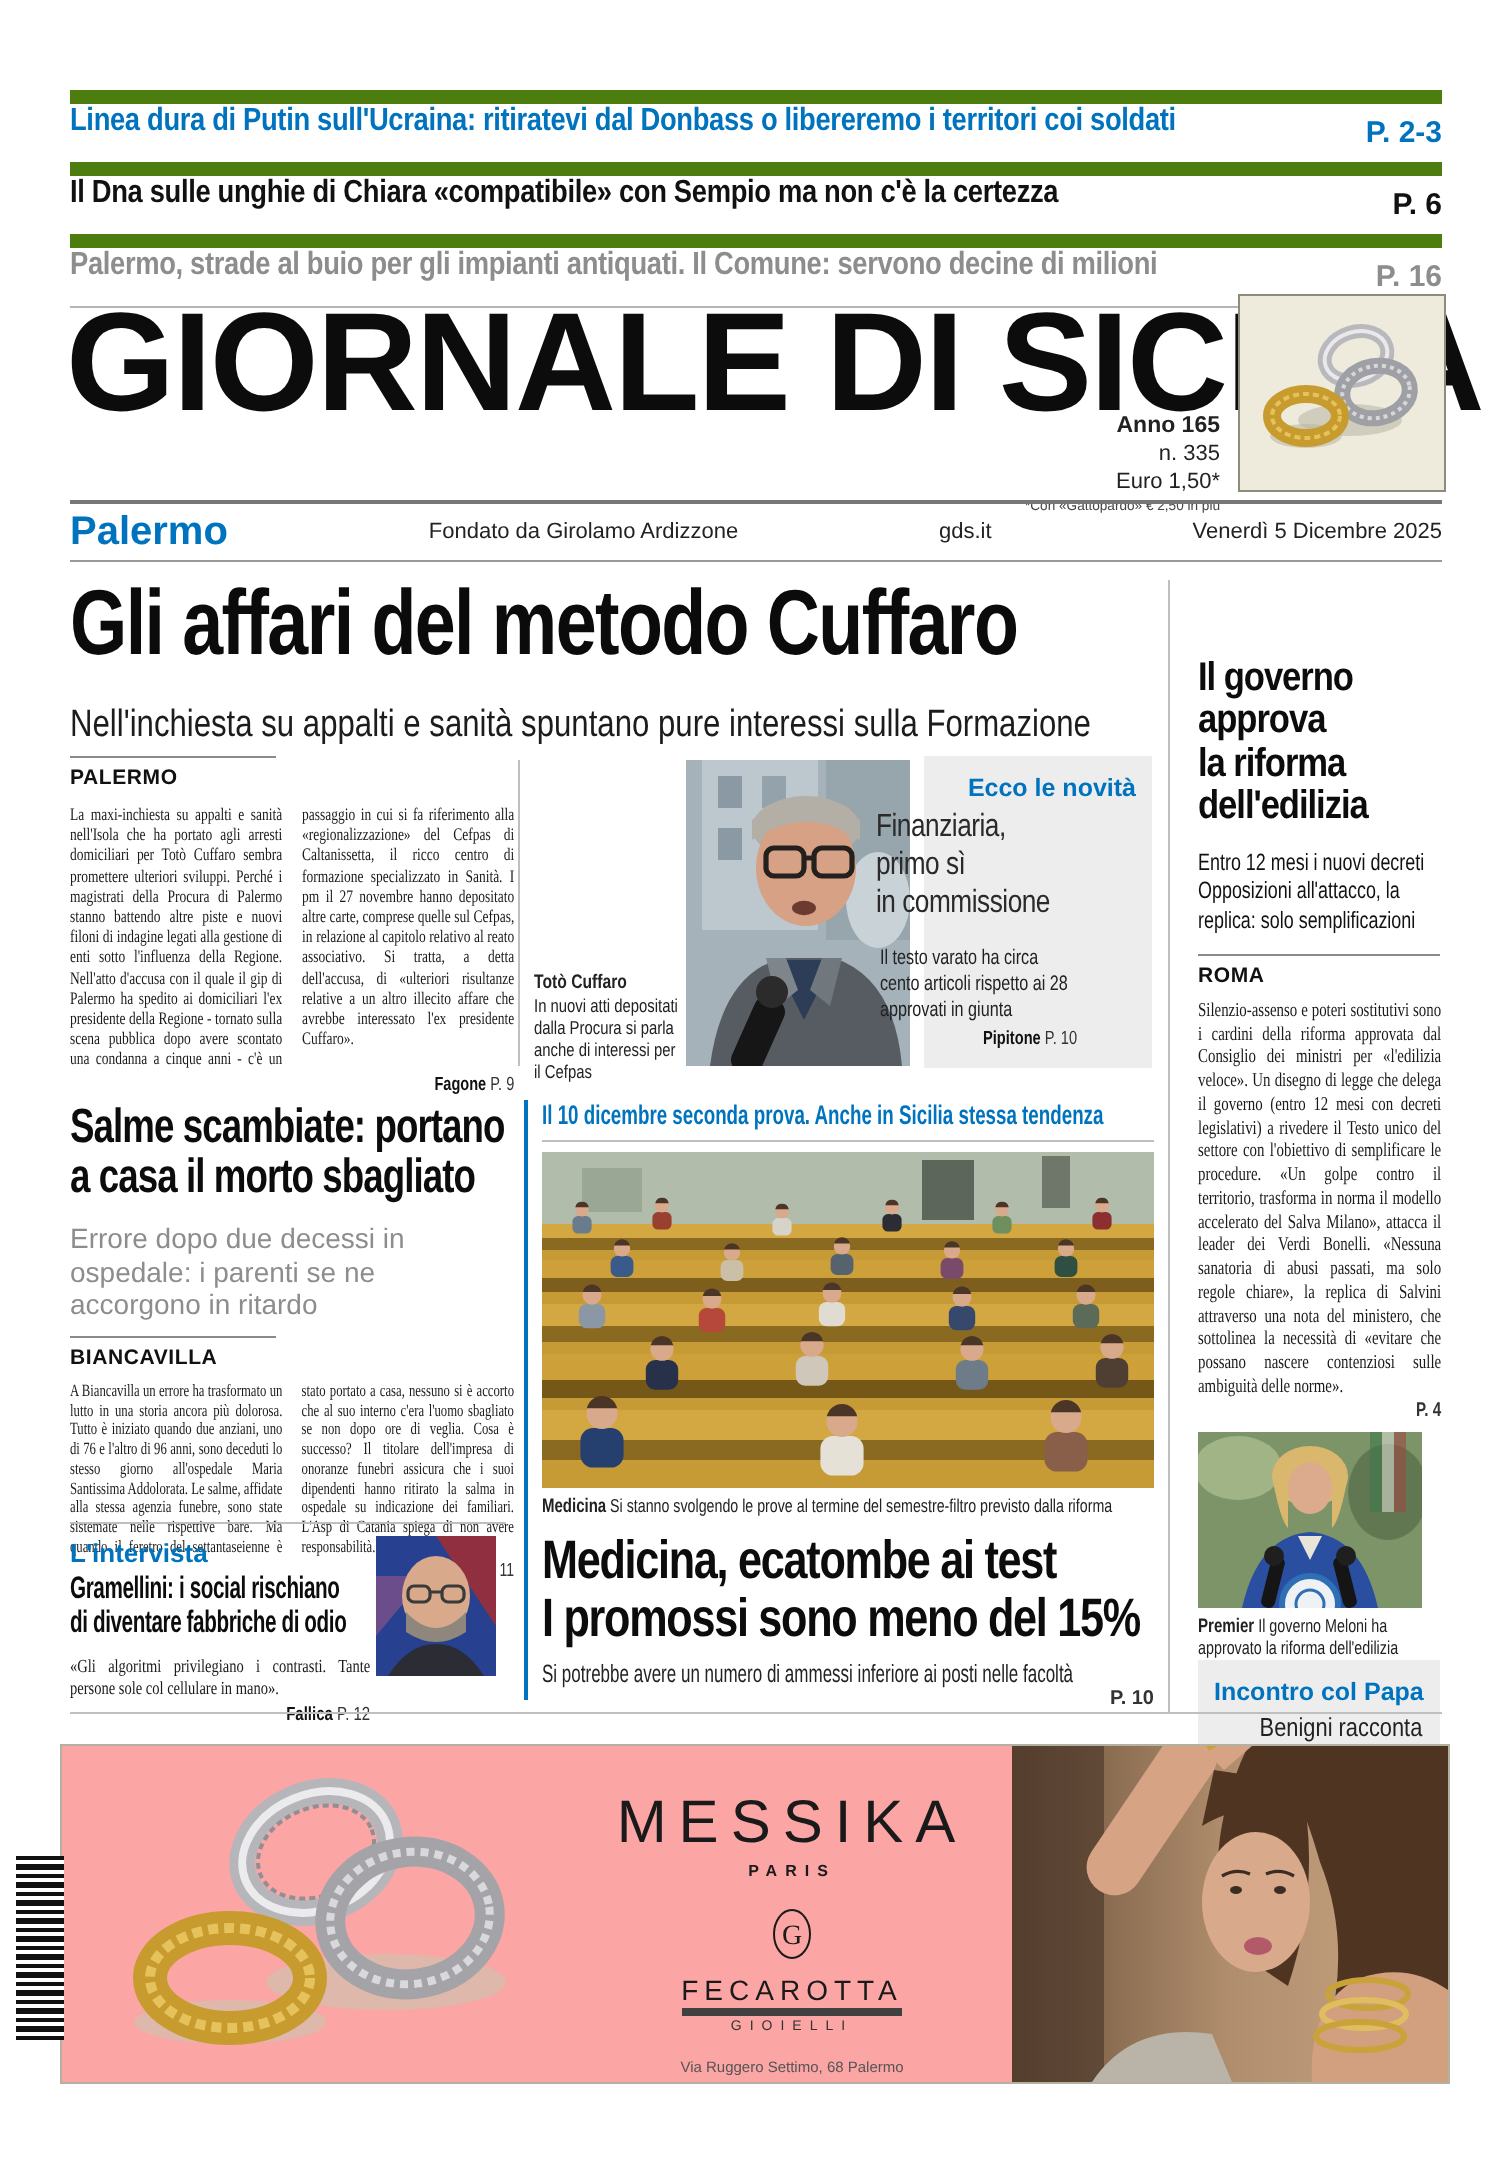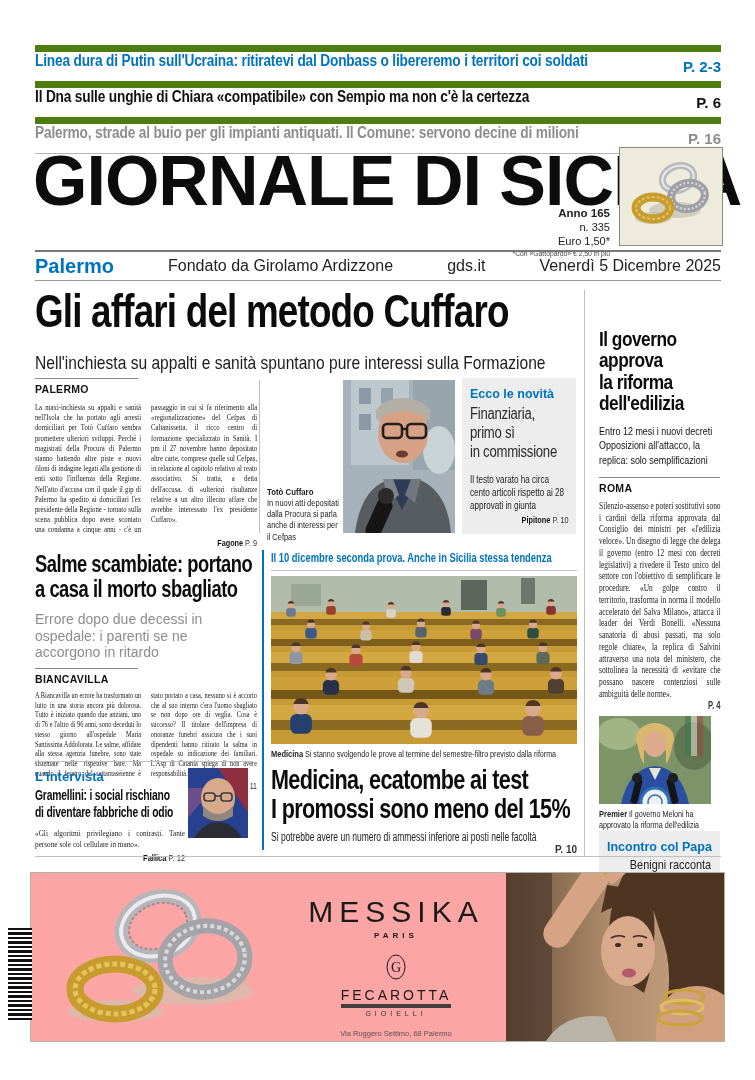--- a/index.html
+++ b/index.html
@@ -19,21 +19,21 @@
   
   .mast-title{font-weight:bold;font-size:70px;line-height:1;letter-spacing:-1px;color:#0c0c0c;
               transform:scaleX(0.75);transform-origin:left top;white-space:nowrap;}
   .edition{ text-align:right;font-size:11px;line-height:1.25;color:#222;}
   .edition b{font-size:11.5px;}
   .edition .note{font-size:6.8px;color:#444;margin-top:2px;}
   
   .dateline{display:flex;align-items:center;border-top:2px solid #777;border-bottom:1px solid #999;
             height:28px;justify-content:space-between;}
   .dateline .city{font-size:20px;font-weight:bold;}
-  .dateline .mid{font-size:16px;color:#222;}
+  .dateline .mid{font-size:11px;color:#222;}
   
   .lead-h1{font-weight:bold;font-size:46px;letter-spacing:-1px;line-height:1;color:#0b0b0b;}
   .lead-sub{font-size:19px;color:#1c1c1c;}
   
   .kick{font-weight:bold;font-size:10.5px;letter-spacing:.3px;color:#111;}
   .kick-rule{border-top:1px solid #8a8a8a;padding-top:4px;}
   .bodytxt{font-family:"Liberation Serif",serif;text-align:justify;color:#1a1a1a;hyphens:auto;}
   .sig{text-align:right;font-family:"Liberation Sans",sans-serif;font-size:9.5px;color:#333;margin-top:2px;}
   .sig b{color:#111;}
   .boxgray{background:#ededed;box-sizing:border-box;}
@@ -148,21 +148,21 @@
       <ellipse cx="59" cy="74" rx="6" ry="3.6" fill="#6b3a30"></ellipse>
       <path d="M12,153 q6,-46 36,-54 l26,0 q30,10 34,54 z" fill="#565c61"></path>
       <path d="M44,100 l30,0 -15,30 z" fill="#2e3d57"></path>
       <path d="M40,99 l10,0 6,16 -10,8 z" fill="#7e858b"></path>
       <path d="M78,99 l-10,0 -6,16 10,8 z" fill="#70777d"></path>
       <rect x="28" y="118" width="16" height="40" rx="6" transform="rotate(24 36 138)" fill="#161616"></rect>
       <circle cx="43" cy="116" r="8" fill="#2b2b2b"></circle>
     </svg>
   </div>
 
-  <div class="abs boxgray" style="left:462px;top:378px;width:114px;height:156px;padding:9px 8px;display:flex;flex-direction:column;">
+  <div class="abs boxgray" style="left:462px;top:378px;width:114px;height:156px;padding:9px 8px;display:flex;flex-direction:column;align-items:flex-end;">
     <div class="boxkick blue">Ecco le novità</div>
     <div style="font-size:16px;color:#2a2a2a;line-height:1.18;letter-spacing:-.3px;margin-top:4px;">
       <span class="cond nowrap" style="width:130px;transform:scaleX(.82);">Finanziaria,</span>
       <span class="cond nowrap" style="width:130px;transform:scaleX(.82);">primo sì</span>
       <span class="cond nowrap" style="width:130px;transform:scaleX(.82);">in commissione</span>
     </div>
     <div class="cond" style="width:128px;transform:scaleX(.77);margin-top:auto;">
       <div style="font-size:10.5px;line-height:1.25;color:#222;">Il testo varato ha circa cento articoli rispetto ai 28 approvati in giunta</div>
       <div class="sig">
         <b>Pipitone</b> <span>P. 10</span>

